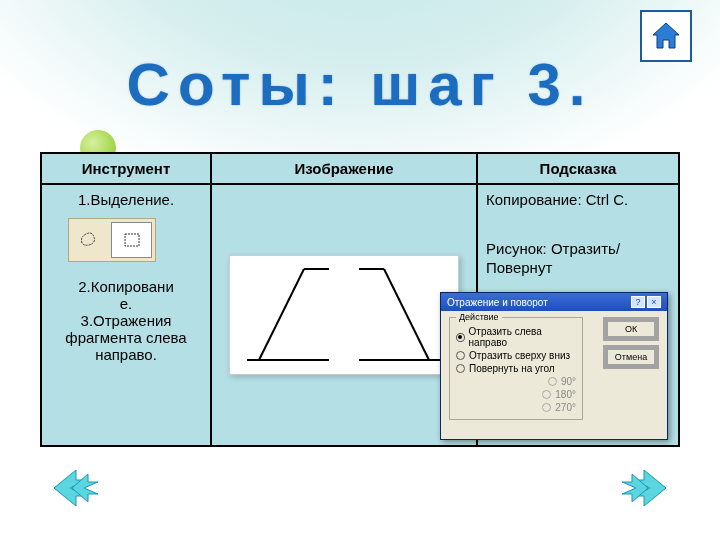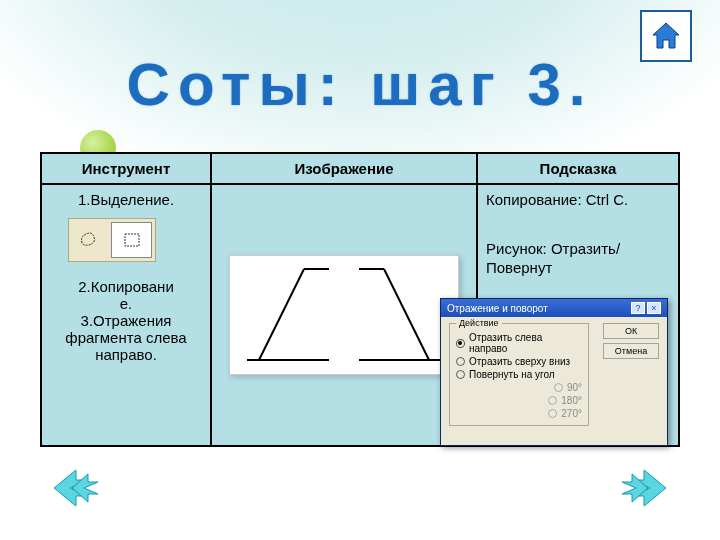--- a/index.html
+++ b/index.html
@@ -60,42 +60,42 @@
     display: flex;
   }
   .ti { flex:1; display:flex; align-items:center; justify-content:center; }
   .ti + .ti { border-left:1px solid #b0a880; background:#fff; border:1px solid #888; margin:3px;}
   .drawing {
     width: 230px; height: 120px; background: #fff; position: relative;
     box-shadow: 0 0 0 1px #ccc inset, 2px 2px 6px rgba(0,0,0,.2);
   }
   .hint-block { margin-bottom: 18px; line-height: 1.25; }
   .dialog {
-    position: absolute; left: 440px; top: 298px;
+    position: absolute; left: 440px; top: 292px;
     width: 228px; height: 148px;
     background: #ece9d8; border: 1px solid #0a246a;
     font-size: 9px; box-shadow: 2px 2px 6px rgba(0,0,0,.4);
   }
   .dlg-title {
     background: linear-gradient(#3b6ed5,#1c4fb8);
     color: #fff; padding: 3px 6px; font-size: 10px;
     display: flex; justify-content: space-between; align-items: center;
   }
   .dlg-title-btns { display:flex; gap:2px; }
   .dlg-tb { width:14px; height:12px; background:#d6e5fb; border:1px solid #fff; color:#1c4fb8; font-size:9px; text-align:center; line-height:10px; cursor:pointer;}
-  .dlg-body { padding: 6px 8px; display:flex; gap:14px; }
+  .dlg-body { padding: 6px 8px; display:flex; gap:20px; }
   .dlg-group { border:1px solid #aca899; padding:6px 6px 4px; flex:1; position:relative;}
   .dlg-legend { position:absolute; top:-6px; left:6px; background:#ece9d8; padding:0 3px; font-size:9px;}
   .radio-row { display:flex; align-items:center; gap:4px; margin:2px 0; font-size:10px;}
   .radio-row.sub { margin-left:14px; color:#888;justify-content:flex-end;}
   .rdot { width:9px; height:9px; border:1px solid #555; border-radius:50%; display:inline-flex; align-items:center; justify-content:center;}
   .rdot.on::after{content:"";width:4px;height:4px;background:#000;border-radius:50%;}
   .rdot.off{border-color:#aaa;}
   .dlg-btns { display:flex; flex-direction:column; gap:4px; width:56px;}
-  .dlg-btn { background:#ece9d8; border:1px solid #a3a3a3; font-size:9px; padding:2px 0; text-align:center; cursor:pointer;}
+  .dlg-btn { background:#ece9d8; border:5px solid #a3a3a3; font-size:9px; padding:2px 0; text-align:center; cursor:pointer;}
   .nav-arrow {
     position: absolute; bottom: 30px;
     width: 54px; height: 44px; cursor: pointer;
   }
   .nav-prev { left: 48px; }
   .nav-next { right: 48px; }
 </style>
 </head>
 <body>
 

